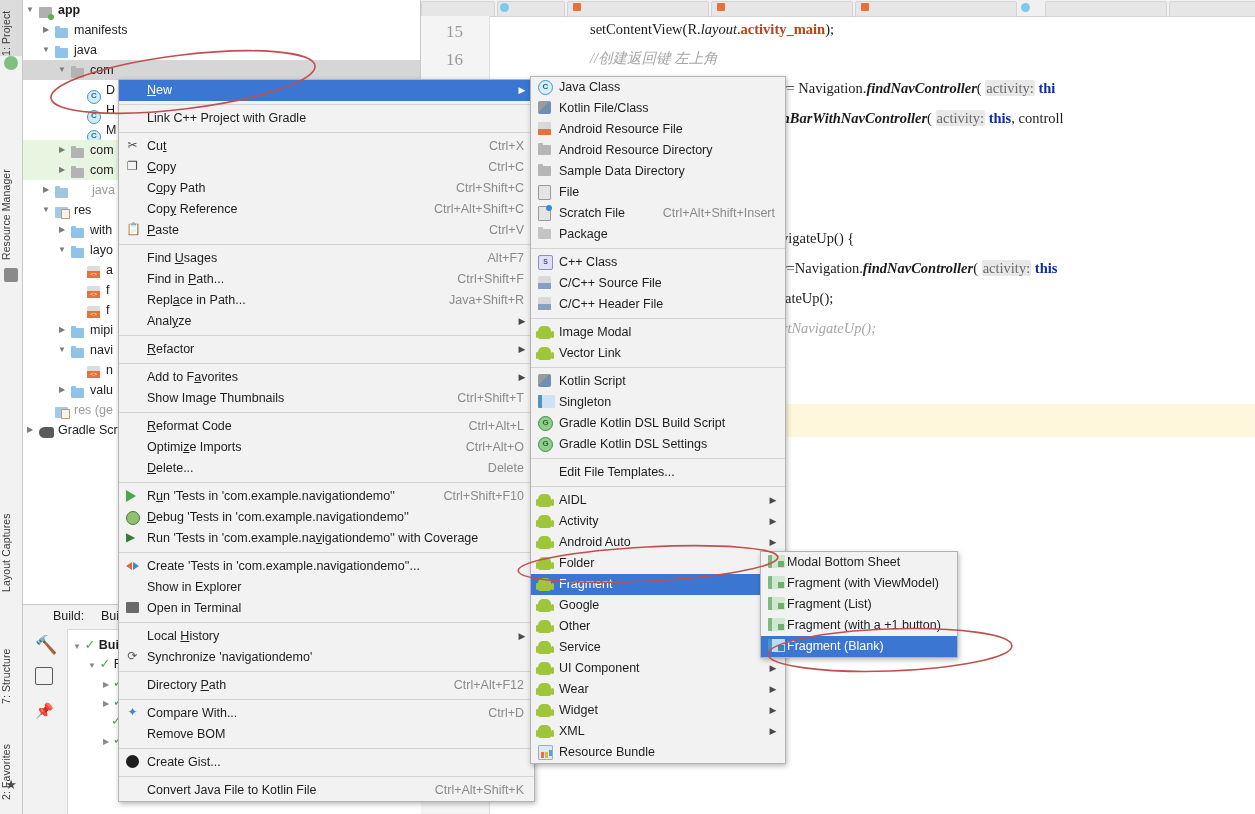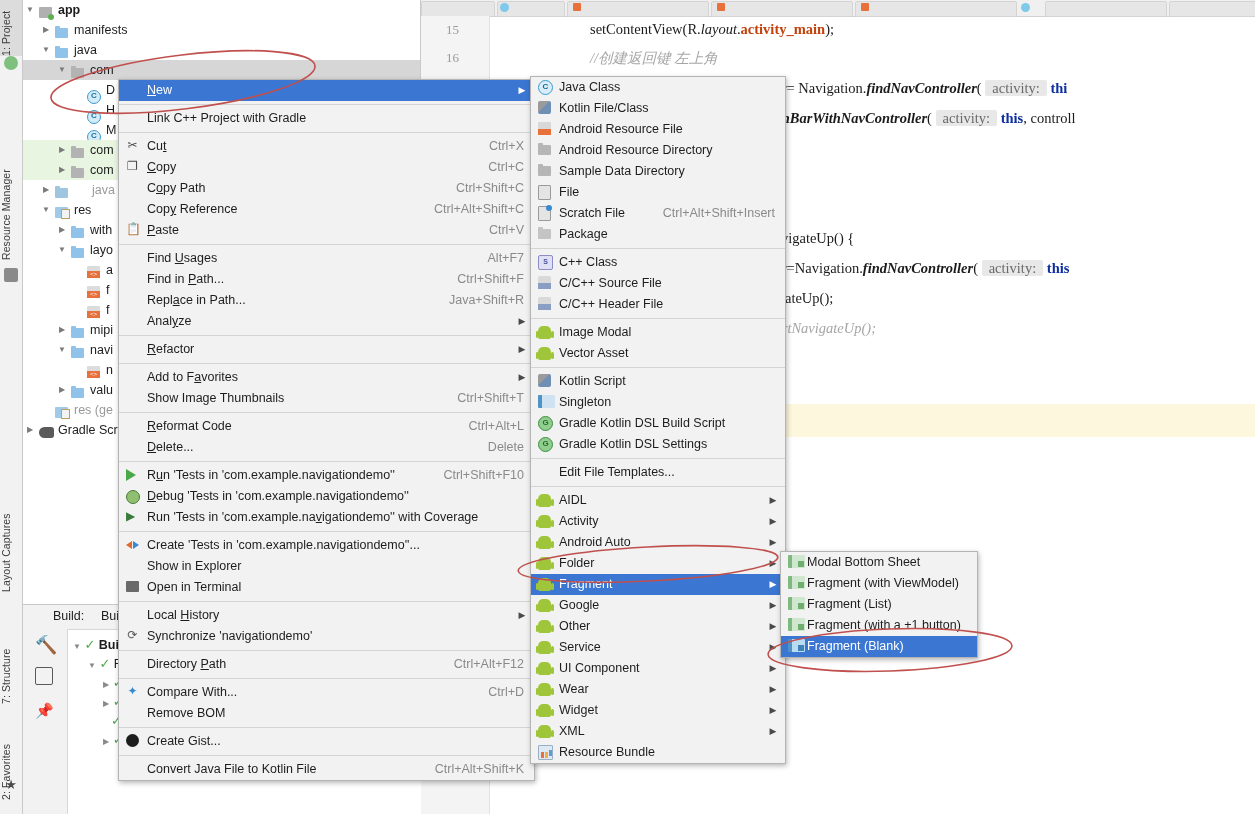--- a/index.html
+++ b/index.html
@@ -45,28 +45,28 @@
   .appico{display:inline-block;width:13px;height:11px;background:#b0b0b0;position:relative;top:4px;border-radius:1px;}
   .appico:after{content:"";position:absolute;right:-2px;bottom:-2px;width:6px;height:6px;border-radius:50%;background:#60b050;}
   .grdl{display:inline-block;width:15px;height:11px;position:relative;top:4px;background:#5a5a5a;border-radius:6px 3px 3px 6px;}
 
   
   #editor{left:421px;top:0;width:834px;height:814px;background:#ffffff;}
   #ed-toolbar{left:421px;top:0;width:834px;height:16px;background:#f0f0f0;border-bottom:1px solid #d0d0d0;}
   .tbseg{position:absolute;top:1px;height:14px;background:#e6e6e6;border:1px solid #d4d4d4;border-radius:2px;}
   .tbdot{position:absolute;top:3px;width:9px;height:9px;border-radius:50%;}
   #gutter{left:421px;top:16px;width:68px;height:798px;background:#f4f4f4;border-right:1px solid #e2e2e2;}
-  .lnum{position:absolute;right:8px;color:#9a9a9a;font-size:13px;font-family:"Liberation Serif",serif;}
+  .lnum{position:absolute;right:8px;color:#9a9a9a;font-size:17px;font-family:"Liberation Serif",serif;}
   .code{position:absolute;white-space:pre;font-family:"Liberation Serif","DejaVu Serif",serif;font-size:14.5px;color:#1b1b1b;}
   .kw{color:#0d2fa0;font-weight:bold;}
   .it{font-style:italic;}
   .mth{font-style:italic;font-weight:bold;margin-top:32px;}
   .fld2{color:#c2410c;font-weight:bold;}
   .cmt{color:#a6a6a6;font-style:italic;}
-  .hint{background:#e8e8e8;color:#6a6a6a;padding:0 7px;border-radius:2px;}
+  .hint{background:#e8e8e8;color:#6a6a6a;padding:0 1px;border-radius:2px;}
   #yellowband{left:489px;top:404px;width:766px;height:33px;background:#fdf8dd;}
 
   
   #buildwrap{left:23px;top:604px;width:397px;height:210px;background:#ffffff;border-top:1px solid #c9c9c9;}
   #buildhdr{position:absolute;left:0;top:0;width:397px;height:24px;background:#f2f2f2;border-bottom:1px solid #d8d8d8;}
   #buildhdr span{position:absolute;top:4px;font-size:12.5px;}
   #buildside{position:absolute;left:0;top:24px;width:44px;height:186px;background:#f2f2f2;border-right:1px solid #d8d8d8;}
   .bsico{position:absolute;left:12px;width:20px;height:20px;}
   .brow{position:absolute;height:19px;line-height:19px;font-size:12.5px;white-space:nowrap;}
   .chk{display:inline-block;color:#4aa84a;font-size:13px;font-weight:bold;}
@@ -81,21 +81,21 @@
   .mi .msc{position:absolute;right:10px;color:#8a8a8a;}
   .mi .arr{position:absolute;right:7px;top:0;width:10px;line-height:21px;text-align:center;color:#4a4a4a;font-size:9px;}
   .mi.hl .arr{color:#ffffff;}
   .mi .mic{position:absolute;left:7px;top:3px;width:15px;height:15px;}
   .msep{height:1px;background:#d4d4d4;margin:3px 0;}
   .u{text-decoration:underline;}
 
   #menu1{left:118px;top:79px;width:415px;}
   #menu1 .mi .mtext{left:28px;}
   #menu2{left:530px;top:76px;width:254px;}
-  #menu3{left:780px;top:551px;width:196px;}
+  #menu3{left:760px;top:551px;width:196px;}
   #menu3 .mi .mtext{left:26px;}
 
   
   .i-and{display:block;width:13px;height:13px;border-radius:5px 5px 2px 2px;background:#9fc63b;position:relative;top:1px;}
   .i-and:before{content:"";position:absolute;left:-2.5px;top:5px;width:2.5px;height:7px;background:#9fc63b;border-radius:2px;}
   .i-and:after{content:"";position:absolute;right:-2.5px;top:5px;width:2.5px;height:7px;background:#9fc63b;border-radius:2px;}
   .i-jc{display:block;width:13px;height:13px;border-radius:50%;background:#d9eefa;border:1.4px solid #3a9bd0;
         color:#15678f;font-size:8px;line-height:11px;text-align:center;font-weight:bold;}
   .i-kt{display:block;width:13px;height:13px;background:linear-gradient(135deg,#9a9a9a 45%,#6f8fb5 45%);border-radius:2px;}
   .i-xmlr{display:block;width:13px;height:13px;background:#d8d8d8;border-radius:1px;position:relative;}
@@ -420,20 +420,27 @@
       <span class="mic">
         <span style="display:block;width:13px;height:13px;"></span>
       </span>
       <span class="mtext"><span class="u">R</span>eformat Code</span>
       <span class="msc">Ctrl+Alt+L</span>
     </div>
     <div class="mi">
       <span class="mic">
         <span style="display:block;width:13px;height:13px;"></span>
       </span>
+      <span class="mtext">Optimi<span class="u">z</span>e Imports</span>
+      <span class="msc">Ctrl+Alt+O</span>
+    </div>
+    <div class="mi">
+      <span class="mic">
+        <span style="display:block;width:13px;height:13px;"></span>
+      </span>
       <span class="mtext"><span class="u">D</span>elete...</span>
       <span class="msc">Delete</span>
     </div>
     <div class="msep"></div>
     <div class="mi">
       <span class="mic">
         <span class="i-green"></span>
       </span>
       <span class="mtext">R<span class="u">u</span>n 'Tests in 'com.example.navigationdemo''</span>
       <span class="msc">Ctrl+Shift+F10</span>
@@ -595,21 +602,21 @@
     <div class="mi">
       <span class="mic">
         <span class="i-and"></span>
       </span>
       <span class="mtext">Image Modal</span>
     </div>
     <div class="mi">
       <span class="mic">
         <span class="i-and"></span>
       </span>
-      <span class="mtext">Vector Asset</span>
+      <span class="mtext">Vector Link</span>
     </div>
     <div class="msep"></div>
     <div class="mi">
       <span class="mic">
         <span class="i-kt"></span>
       </span>
       <span class="mtext">Kotlin Script</span>
     </div>
     <div class="mi">
       <span class="mic">

